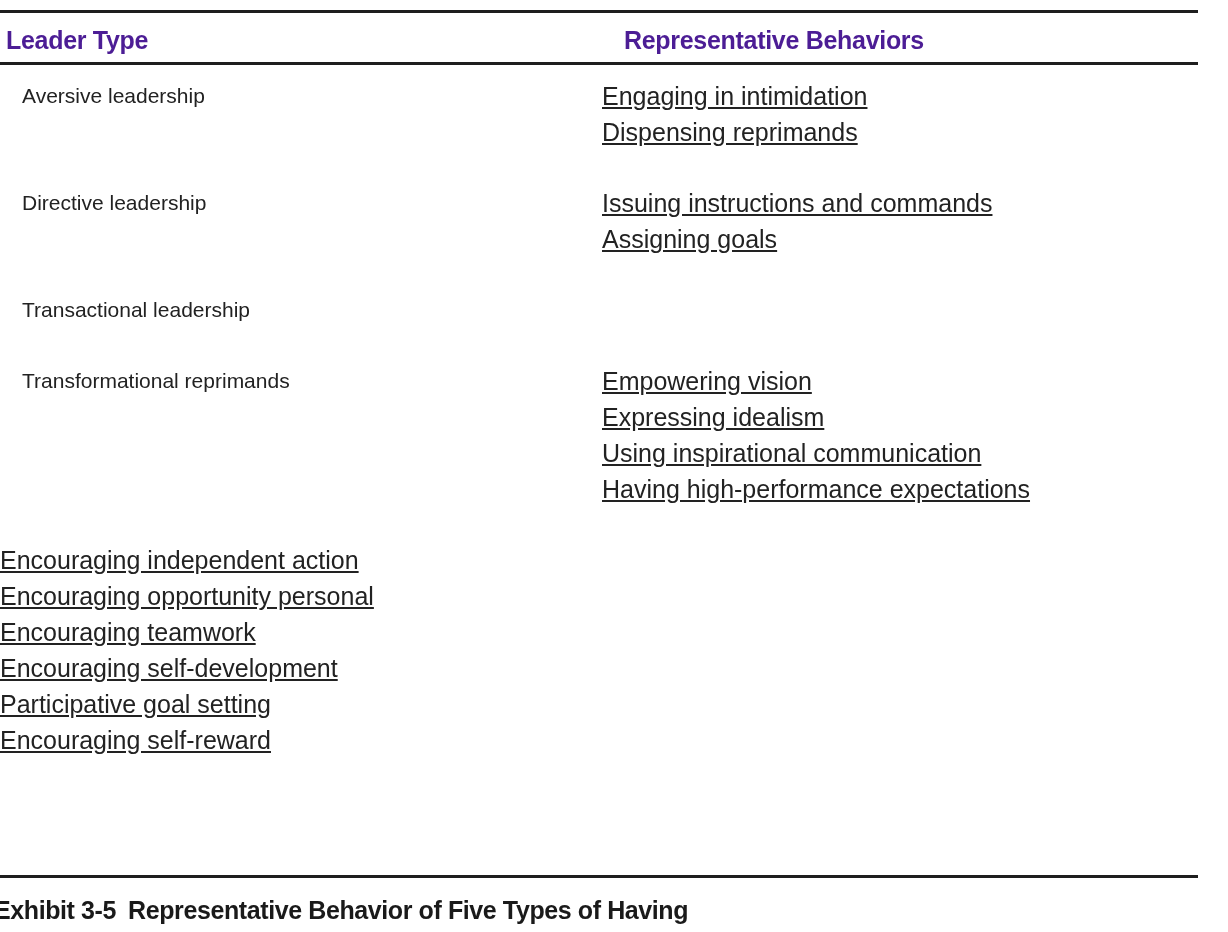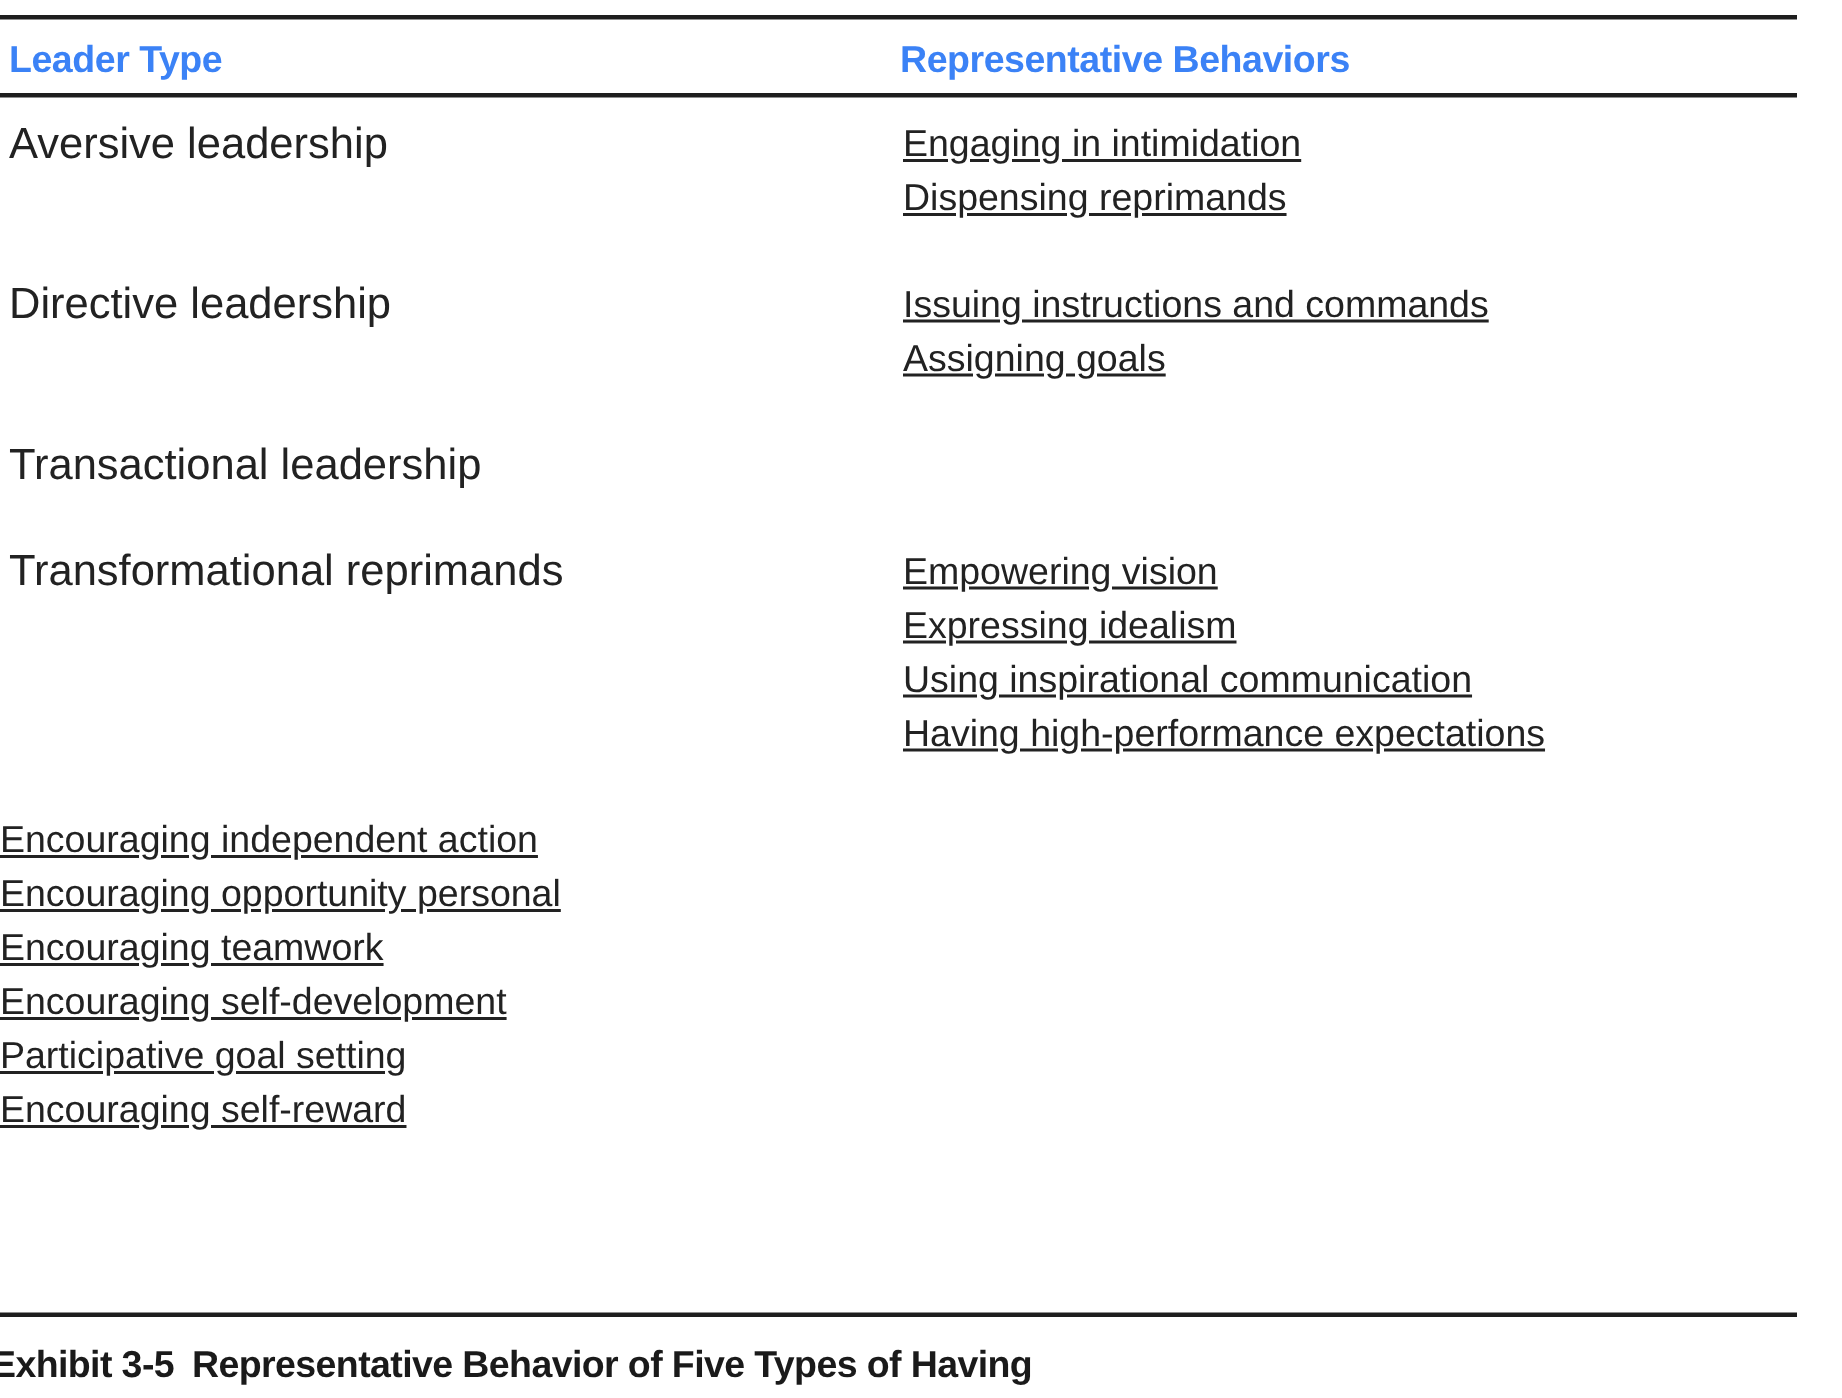--- a/index.html
+++ b/index.html
@@ -25,41 +25,41 @@
     .rule.top { top: 10px; }
     .rule.header { top: 62px; }
     .rule.bottom { top: 875px; }
 
     .header-cell {
       position: absolute;
       top: 26px;
       font-weight: bold;
       font-size: 25px;
       letter-spacing: -0.3px;
-      color: #3b82f6;
+      color: #4c1d95;
       white-space: nowrap;
     }
     .header-cell.col1 { left: 6px; }
-    .header-cell.col2 { left: 600px; }
+    .header-cell.col2 { left: 624px; }
 
     .rows {
       position: absolute;
       top: 78px;
       left: 0;
       width: 1198px;
     }
     .row {
       display: flex;
       margin-bottom: 35px;
     }
     .type-cell {
       width: 602px;
-      padding-left: 6px;
+      padding-left: 22px;
       box-sizing: border-box;
-      font-size: 29px;
+      font-size: 21px;
       line-height: 36px;
       white-space: nowrap;
     }
     .behaviors {
       list-style: none;
       margin: 0;
       padding: 0;
       font-size: 25px;
       line-height: 36px;
       text-decoration: underline;

